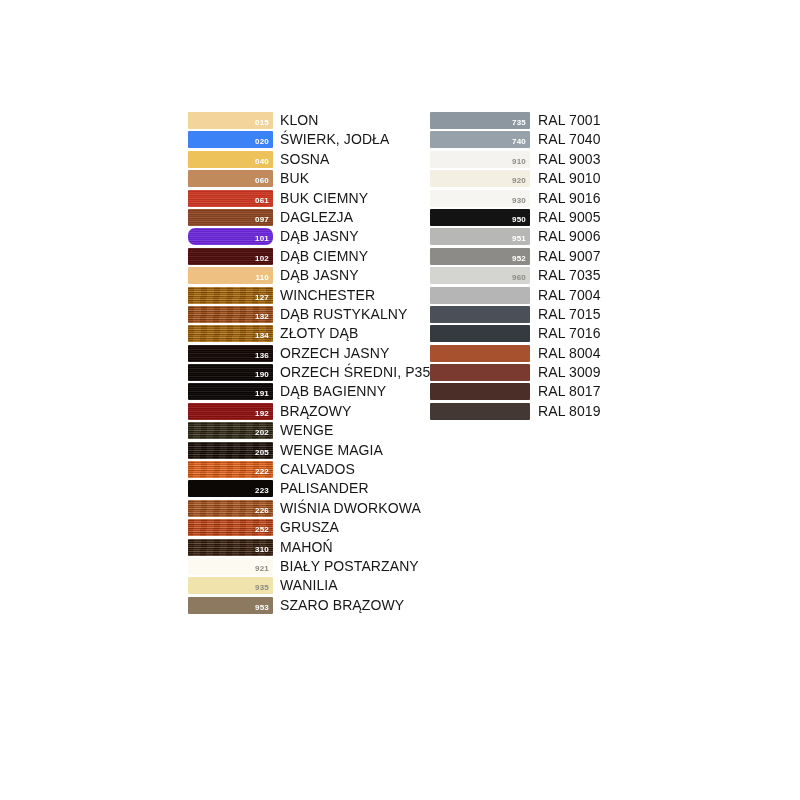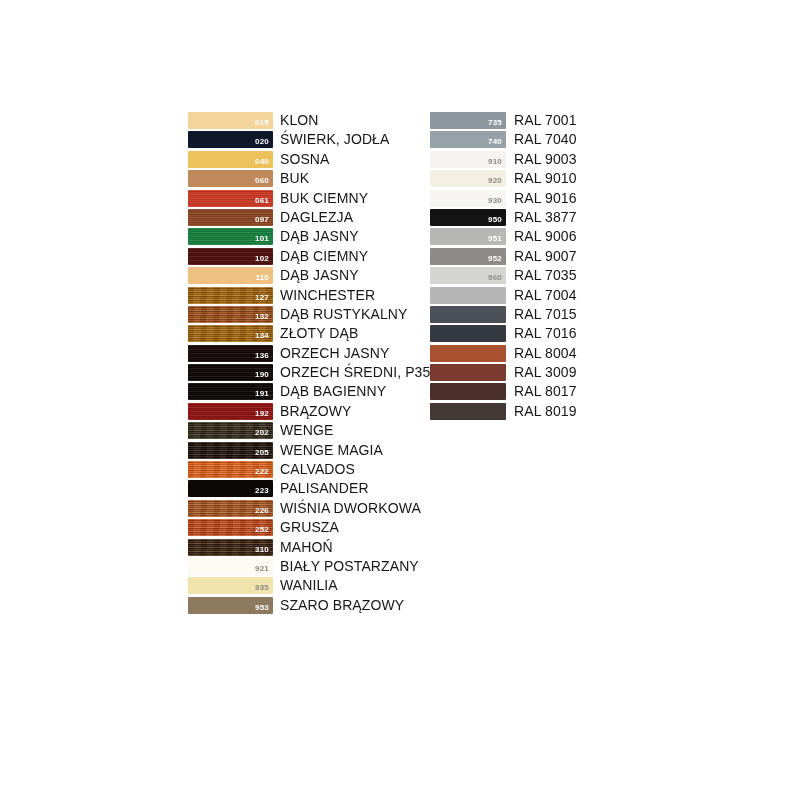--- a/index.html
+++ b/index.html
@@ -38,21 +38,21 @@
 
   .chip {
     position: relative;
     height: 17px;
     border-radius: 1px;
     box-sizing: border-box;
     overflow: hidden;
     flex: 0 0 auto;
   }
   #col-wood .chip { width: 85px; }
-  #col-ral  .chip { width: 76px; }
+  #col-ral  .chip { width: 100px; }
 
   
   .chip .grain {
     position: absolute;
     inset: 0;
     pointer-events: none;
   }
   .chip.grain-on .grain {
     background-image: repeating-linear-gradient(
       to bottom,
@@ -116,21 +116,21 @@
 
   <div class="column" id="col-wood">
       <div class="swatch-row">
         <div class="chip" title="KLON" style="background: rgb(243, 212, 154);">
           <div class="grain"></div>
           <div class="code light">015</div>
         </div>
         <div class="name">KLON</div>
       </div>
       <div class="swatch-row">
-        <div class="chip" title="ŚWIERK, JODŁA" style="background: #0f172a;">
+        <div class="chip" title="ŚWIERK, JODŁA" style="background: #3b82f6;">
           <div class="grain"></div>
           <div class="code light">020</div>
         </div>
         <div class="name">ŚWIERK, JODŁA</div>
       </div>
       <div class="swatch-row">
         <div class="chip" title="SOSNA" style="background: rgb(238, 194, 90);">
           <div class="grain"></div>
           <div class="code light">040</div>
         </div>
@@ -151,21 +151,21 @@
         <div class="name">BUK CIEMNY</div>
       </div>
       <div class="swatch-row">
         <div class="chip grain-on" title="DAGLEZJA" style="background: rgb(138, 69, 33);">
           <div class="grain"></div>
           <div class="code light">097</div>
         </div>
         <div class="name">DAGLEZJA</div>
       </div>
       <div class="swatch-row">
-        <div class="chip grain-on" title="DĄB JASNY" style="background: #15803d;">
+        <div class="chip grain-on" title="DĄB JASNY" style="background: #6d28d9; border-radius: 7px;">
           <div class="grain"></div>
           <div class="code light">101</div>
         </div>
         <div class="name">DĄB JASNY</div>
       </div>
       <div class="swatch-row">
         <div class="chip grain-on" title="DĄB CIEMNY" style="background: rgb(77, 13, 10);">
           <div class="grain"></div>
           <div class="code light">102</div>
         </div>
@@ -332,21 +332,21 @@
           <div class="grain"></div>
           <div class="code dark">930</div>
         </div>
         <div class="name">RAL 9016</div>
       </div>
       <div class="swatch-row">
         <div class="chip" title="RAL 9005" style="background: rgb(19, 19, 19);">
           <div class="grain"></div>
           <div class="code light">950</div>
         </div>
-        <div class="name">RAL 3877</div>
+        <div class="name">RAL 9005</div>
       </div>
       <div class="swatch-row">
         <div class="chip" title="RAL 9006" style="background: rgb(183, 183, 181);">
           <div class="grain"></div>
           <div class="code light">951</div>
         </div>
         <div class="name">RAL 9006</div>
       </div>
       <div class="swatch-row">
         <div class="chip" title="RAL 9007" style="background: rgb(141, 139, 135);">

